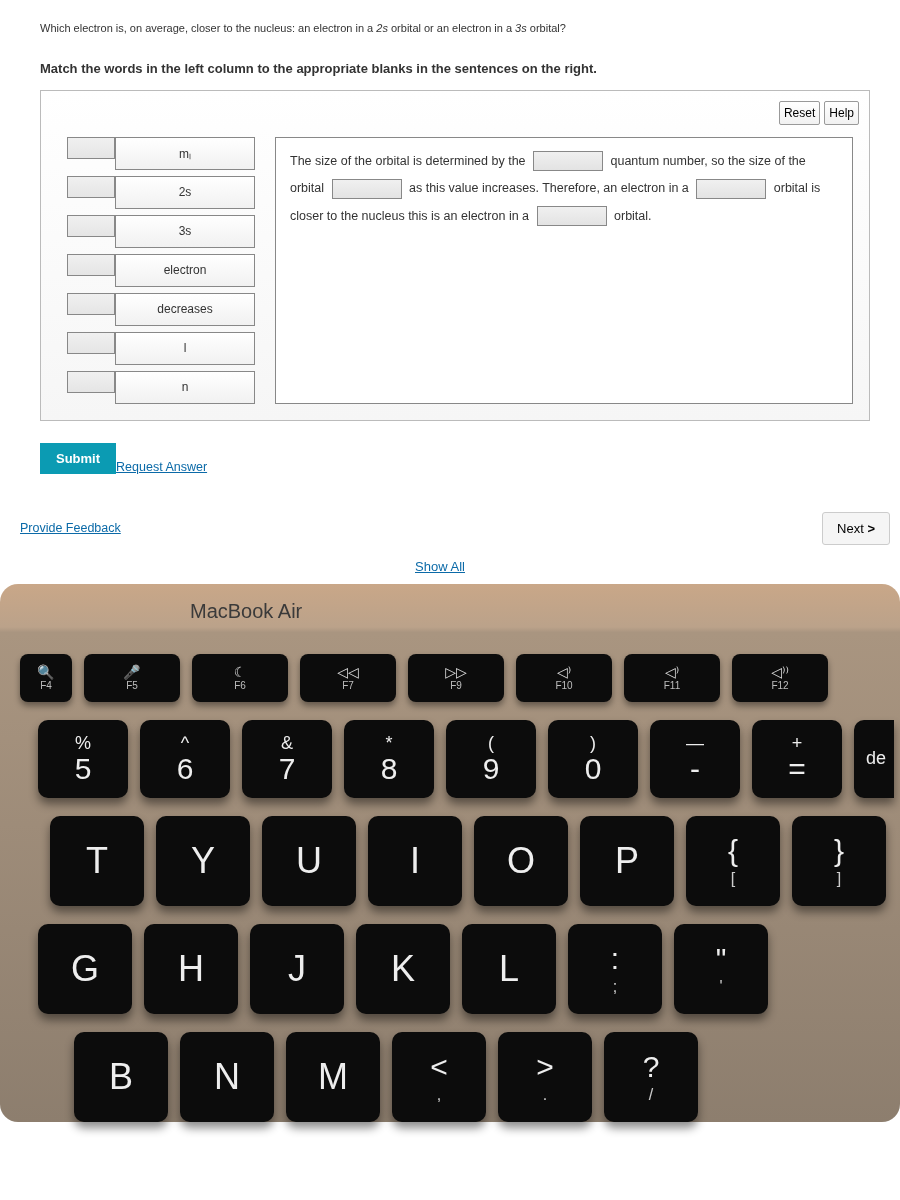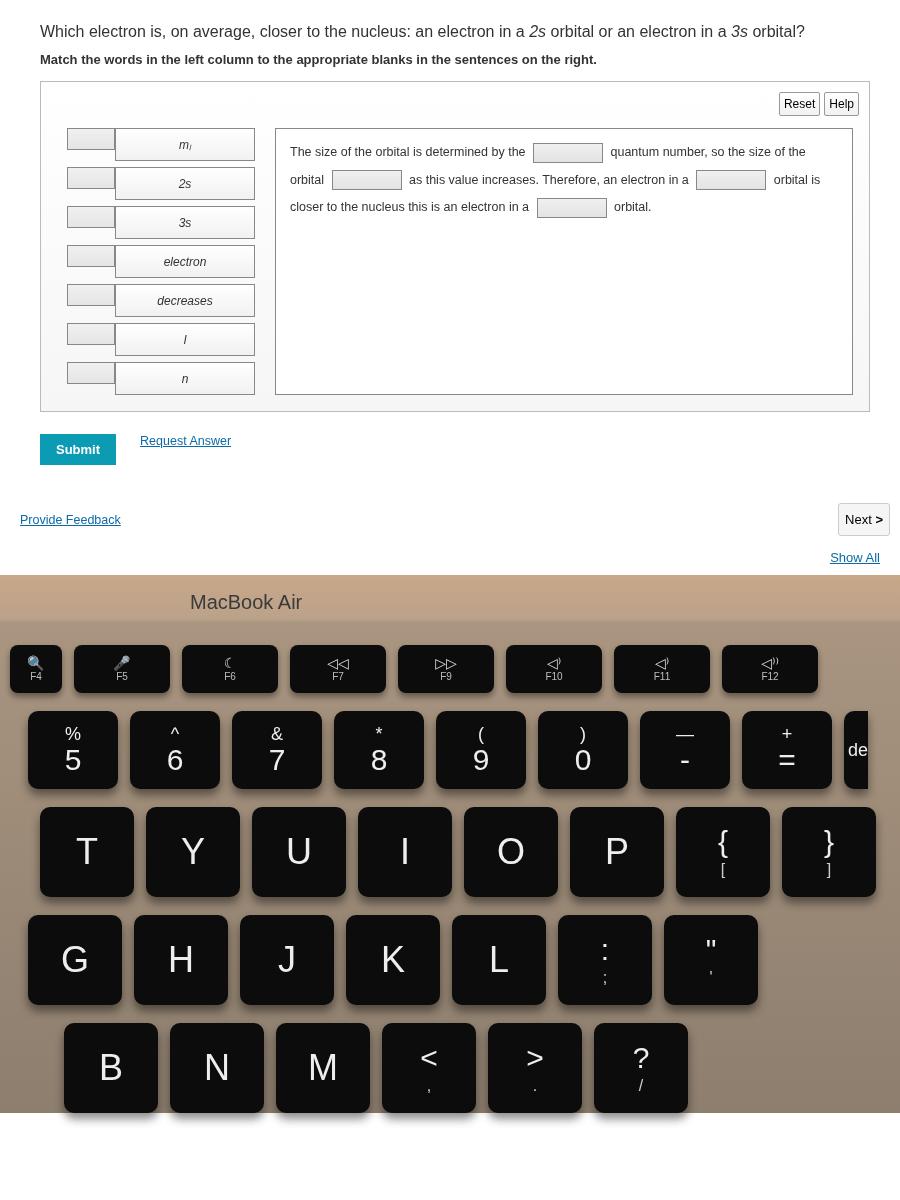--- a/index.html
+++ b/index.html
@@ -4,21 +4,21 @@
 <style>
   * { box-sizing: border-box; margin: 0; padding: 0; }
   body {
     font-family: Arial, Helvetica, sans-serif;
     background: #fff;
     font-size: 13px;
     color: #333;
     width: 900px;
   }
   .question-block { padding: 20px 30px 8px 40px; }
-  .q-text { color: #333; font-size: 16px; margin-bottom: 8px; line-height: 1.5; }
+  .q-text { color: #333; font-size: 11px; margin-bottom: 24px; line-height: 1.5; }
   .q-text .ital { font-style: italic; }
   .q-bold { font-weight: bold; font-size: 13px; margin-bottom: 14px; }
   .work-area {
     border: 1px solid #bbb;
     background: linear-gradient(#fff,#f6f6f6);
     padding: 16px;
     position: relative;
     min-height: 310px;
   }
   .reset-help { position: absolute; top: 10px; right: 10px; display: flex; gap: 4px; }
@@ -39,72 +39,72 @@
     background: linear-gradient(#f0f0f0,#e5e5e5);
     margin-right: 0;
   }
   .word-chip {
     width: 140px; height: 33px;
     border: 1px solid #888;
     background: linear-gradient(#fff,#f1f1f1);
     display: flex; align-items: center; justify-content: center;
     font-size: 12px;
     cursor: move;
-    font-style: italic;
   }
   .sentence-box {
     flex: 1;
     border: 1px solid #888;
     background: #fff;
     padding: 10px 14px;
     line-height: 2.2;
     font-size: 12.5px;
   }
   .blank {
     display: inline-block;
     width: 70px; height: 20px;
     border: 1px solid #888;
     background: linear-gradient(#f0f0f0,#e3e3e3);
     vertical-align: middle;
     margin: 0 4px;
   }
-  .submit-row { margin-top: 22px; display: flex; align-items: flex-start; gap: 24px; }
+  .submit-row { margin-top: 22px; display: flex; align-items: flex-end; gap: 0; }
   .submit-btn {
     background: #0b9bb3;
     color: #fff;
     border: none;
     padding: 8px 16px;
     font-weight: bold;
     font-size: 13px;
     cursor: pointer;
   }
   .link { color: #0b6aa8; text-decoration: underline; font-size: 12.5px; cursor: pointer; }
   .provide-row {
     margin-top: 30px;
     padding: 0 0 0 20px;
     display: flex; justify-content: space-between; align-items: center; gap: 36px;
   }
   .next-btn {
     background: #f5f5f5;
     border: 1px solid #ccc;
-    padding: 8px 6px;
+    padding: 8px 14px;
     border-radius: 3px;
     margin-right: 10px;
     cursor: pointer;
     font-size: 13px;
   }
   .chev { font-weight: bold; }
-  .showall-row { text-align: right; padding: 14px 20px 10px 0; text-decoration: underline; }
+  .showall-row { text-align: center; padding: 14px 20px 10px 0; text-decoration: underline; }
   .showall { color: #0b6aa8; text-decoration: underline; font-size: 13px; cursor: pointer; }
 
   
   .kbd-area {
     background: linear-gradient(#c9a788 0%, #bba28a 8%, #a99580 9%, #8d7e6e 100%);
-    padding: 40px 0 0 2px;
+    padding: 40px 0 0 12px;
     position: relative;
+    border-radius: 18px;
   }
   .mac-label {
     position: absolute; top: 16px; left: 190px;
     color: #3a3a3a; font-size: 20px;
   }
   .kbd { padding: 30px 6px 0 0; }
   .krow { display: flex; gap: 12px; margin-bottom: 18px; padding-left: 8px; }
   .fkey {
     background: #0c0c0c;
     border-radius: 8px;
@@ -127,21 +127,21 @@
   .numkey { width: 90px; height: 78px; font-size: 16px; }
   .numkey .top { font-size: 18px; line-height: 1; }
   .numkey .bot { font-size: 30px; line-height: 1; margin-top: 2px; }
   .letterkey { width: 94px; height: 90px; font-size: 36px; }
   .letterkey.wideish { font-size: 30px; }
   .letterkey .sub { font-size: 16px; opacity: .85; margin-top: 2px; }
   .offset1 { padding-left: 38px; }
   .offset2 { padding-left: 26px; }
   .offset3 { padding-left: 62px; }
   .edge-right { border-top-right-radius: 0; border-bottom-right-radius: 0; }
-  .edge-right.clip { width: 24px; overflow: hidden; color: #eee; font-size: 18px; padding-left:4px;}
+  .edge-right.clip { width: 40px; overflow: hidden; color: #eee; font-size: 18px; padding-left:4px;}
 </style>
 </head>
 <body>
 
 <div class="question-block">
   <p class="q-text">
     <span>Which electron is, on average, closer to the nucleus: an electron in a </span><span class="ital">2s</span><span> orbital or an electron in a </span><span class="ital">3s</span><span> orbital?</span>
   </p>
   <p class="q-bold">Match the words in the left column to the appropriate blanks in the sentences on the right.</p>
 

